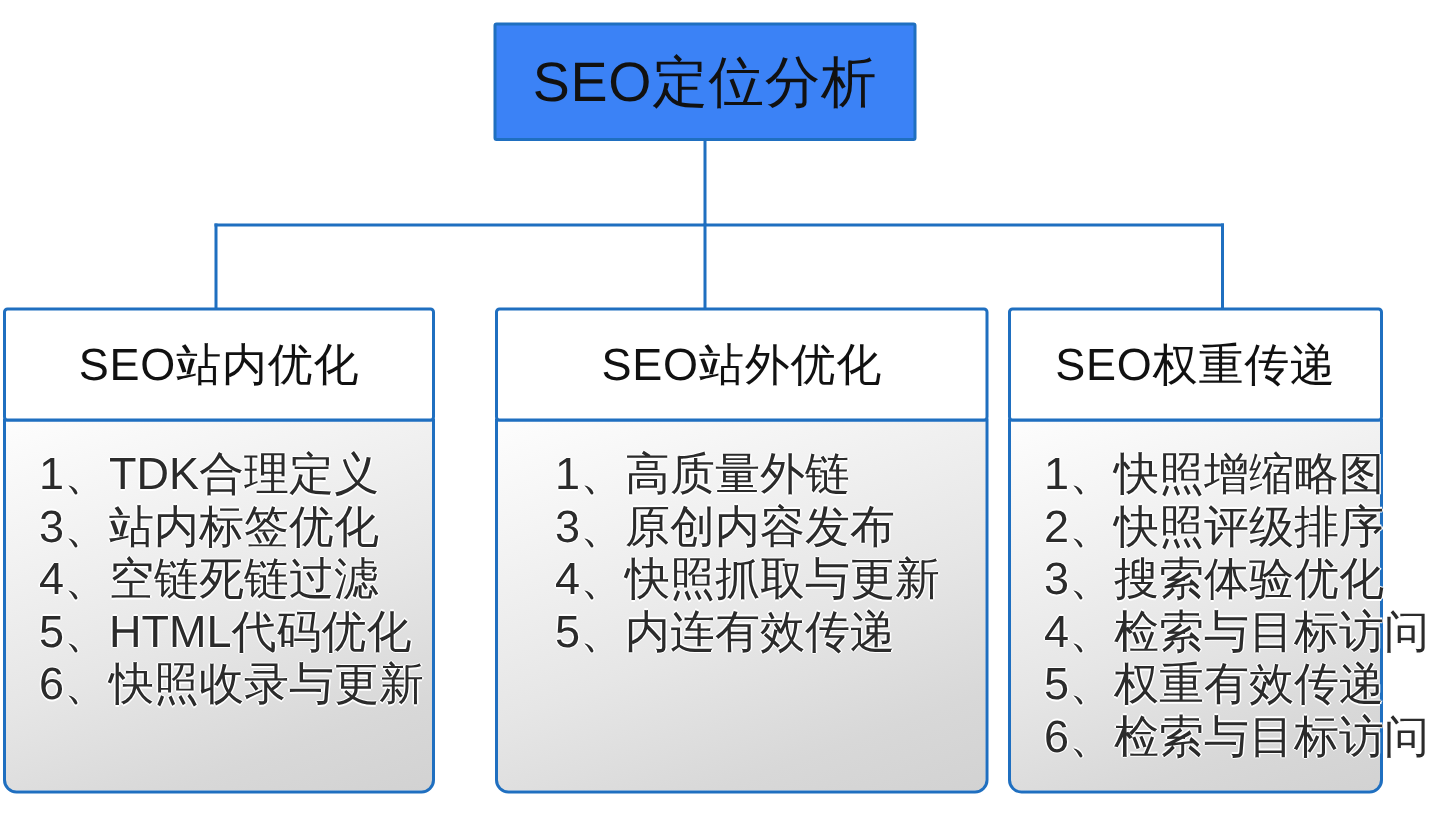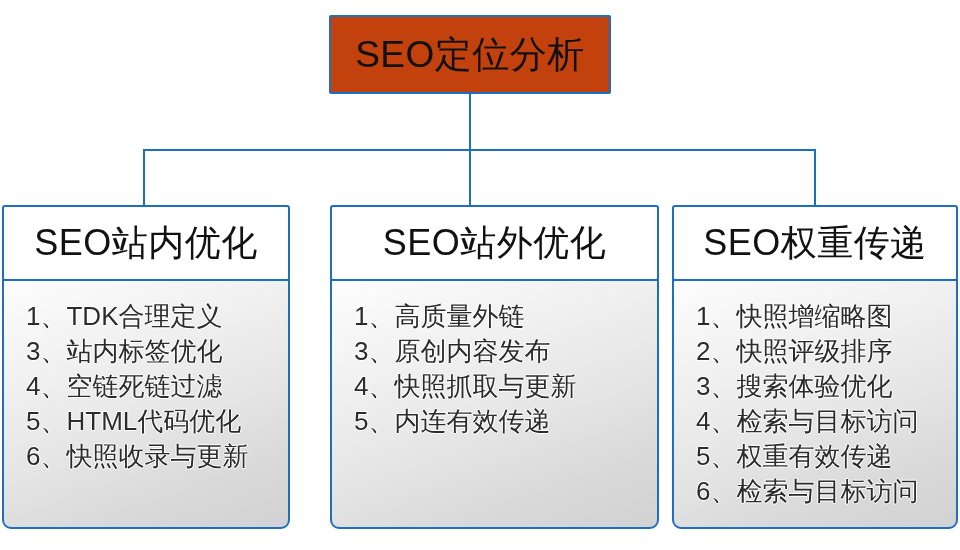--- a/index.html
+++ b/index.html
@@ -18,21 +18,21 @@
 
   
   .root-box {
     position: absolute;
     left: 329px;
     top: 15px;
     width: 282px;
     height: 79px;
     box-sizing: border-box;
     border: 2px solid #1F6FC0;
-    background: #c2410c;
+    background: #3b82f6;
     border-radius: 2px;
     display: flex;
     align-items: center;
     justify-content: center;
   }
   .root-label {
     font-size: 37px;
     color: #111111;
     letter-spacing: 0.5px;
     white-space: nowrap;
@@ -49,37 +49,37 @@
   .conn-v-mid    { left: 469px; top: 149px; width: 2px;  height: 57px; }
   .conn-v-right  { left: 814px; top: 149px; width: 2px;  height: 57px; }
 
   
   .branch {
     position: absolute;
     top: 205px;
   }
   .branch-1 { left: 2px;   width: 288px; }
   .branch-2 { left: 330px; width: 329px; }
-  .branch-3 { left: 672px; width: 286px; }
+  .branch-3 { left: 672px; width: 250px; }
 
   .branch-header {
     box-sizing: border-box;
     width: 100%;
     height: 76px;
     border: 2px solid #1F6FC0;
     border-radius: 3px;
     background: #ffffff;
     display: flex;
     align-items: center;
     justify-content: center;
     position: relative;
     z-index: 2;
   }
   .branch-title {
-    font-size: 36px;
+    font-size: 30px;
     color: #111111;
     white-space: nowrap;
     letter-spacing: 0.5px;
   }
 
   .branch-body {
     box-sizing: border-box;
     width: 100%;
     height: 250px;
     margin-top: -2px;
@@ -91,28 +91,28 @@
                 #f4f4f4 22%,
                 #e6e6e6 55%,
                 #d8d8d8 82%,
                 #d2d2d2 100%);
     padding: 18px 0 0 0;
     display: flex;
     flex-direction: column;
     align-items: flex-start;
   }
   .list-item {
-    font-size: 26px;
+    font-size: 30px;
     line-height: 35px;
     color: #2b2b2b;
     white-space: nowrap;
     text-shadow: 0 1px 0 #ffffff, 1px 0 0 #ffffff, -1px 0 0 #ffffff, 0 -1px 0 #ffffff;
   }
   .branch-1 .list-item { padding-left: 22px; }
-  .branch-2 .list-item { padding-left: 22px; text-align: right; }
+  .branch-2 .list-item { padding-left: 38px; text-align: right; }
   .branch-3 .list-item { padding-left: 22px; }
   .item-index { }
   .item-text  { }
 </style>
 </head>
 <body>
 
 <div id="canvas">
 
   <div class="root-box">

